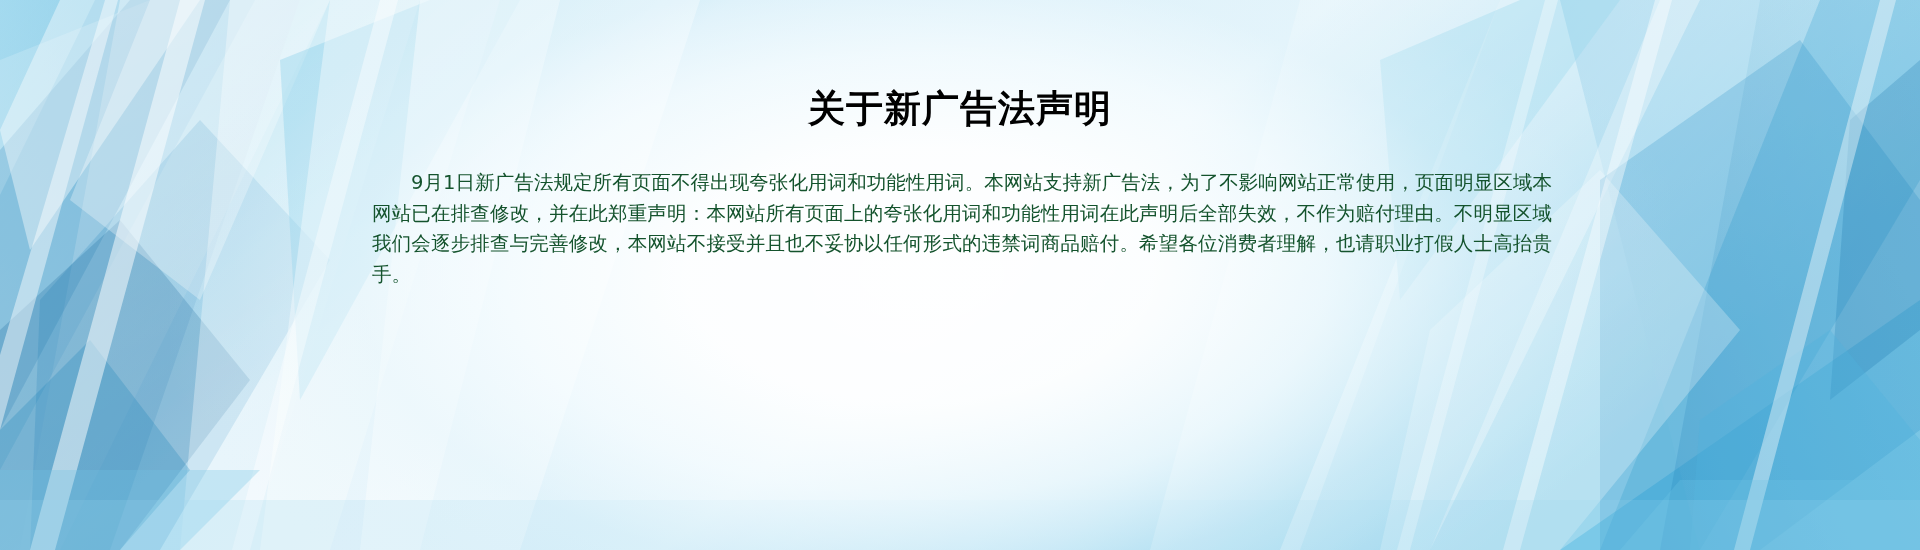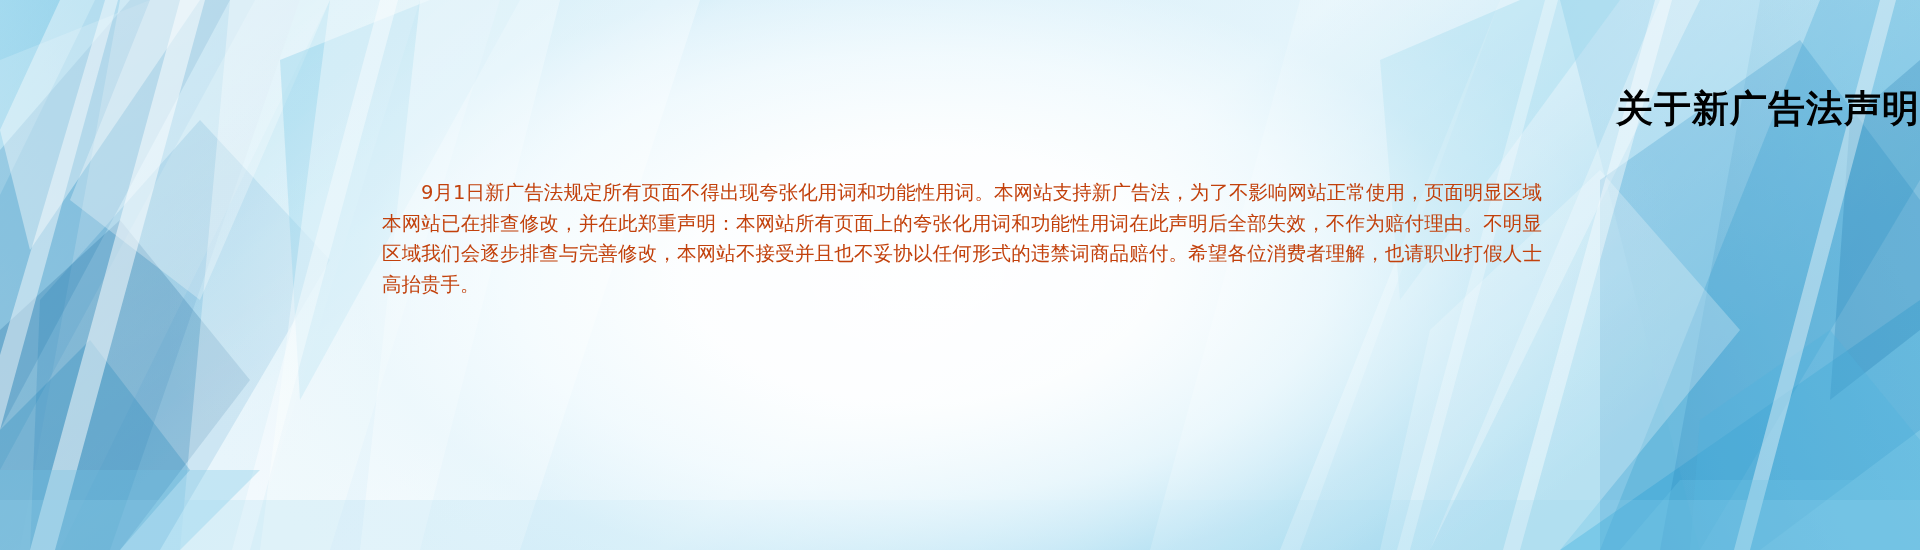--- a/index.html
+++ b/index.html
@@ -44,40 +44,40 @@
     left: 0;
     top: 0;
     width: 1920px;
     height: 550px;
   }
   .title {
     position: absolute;
     left: 0;
     top: 86px;
     width: 1920px;
-    text-align: right;
+    text-align: center;
     font-size: 37px;
     font-weight: 700;
     letter-spacing: 1px;
     color: #000000;
     line-height: 1.25;
   }
   .body-wrap {
     position: absolute;
     left: 372px;
     top: 168px;
     width: 1180px;
   }
   .para {
     font-size: 19.5px;
     line-height: 30.5px;
-    color: #c2410c;
+    color: #14532d;
     text-align: justify;
     text-justify: inter-ideograph;
-    margin: 10px;
+    margin: 0;
   }
   .para.first {
     text-indent: 2em;
   }
   .para.note {
     margin-top: 0px;
   }
 </style>
 </head>
 <body>

